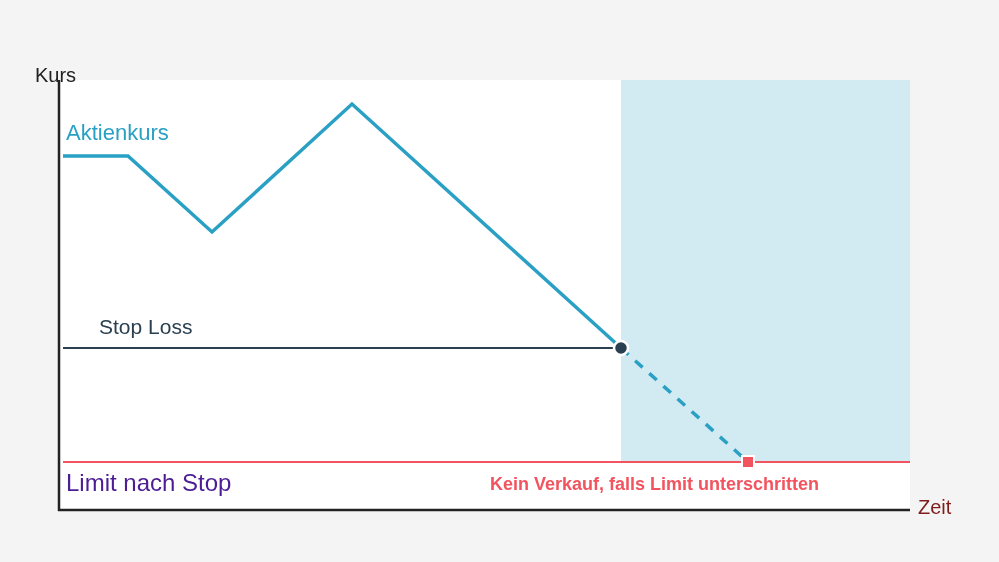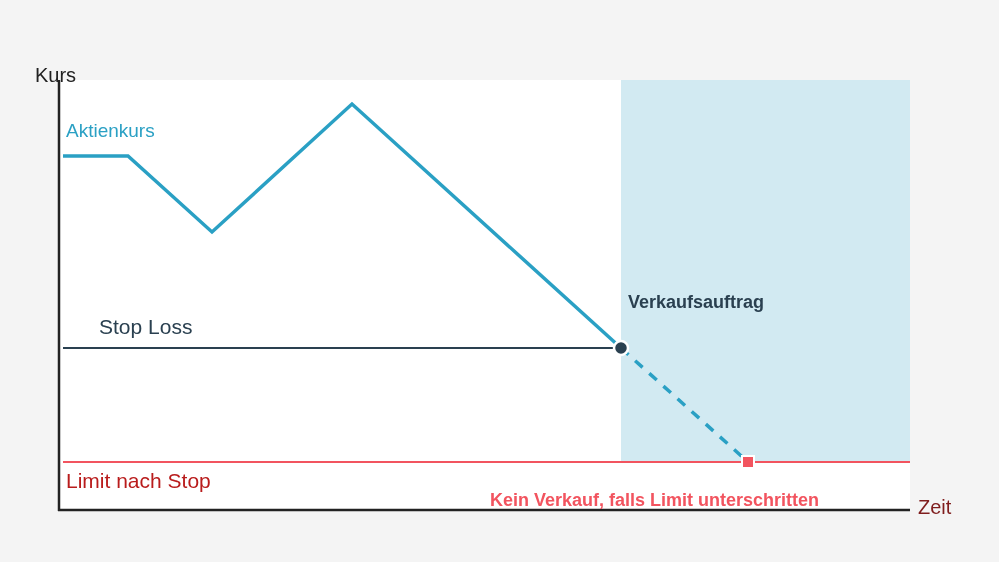--- a/index.html
+++ b/index.html
@@ -7,25 +7,25 @@
       width: 999px; height: 562px; background: #f4f4f4;
       position: relative; overflow: hidden;
       font-family: "Liberation Sans", "DejaVu Sans", sans-serif;
     }
     .plot-bg { position: absolute; left: 60px; top: 80px; width: 850px; height: 429px; background: #ffffff; }
     .shade { position: absolute; left: 621px; top: 80px; width: 289px; height: 382px; background: #d2eaf2; }
     svg.chart { position: absolute; left: 0; top: 0; }
     .lbl { position: absolute; white-space: nowrap; }
     .axis-y-label { left: 35px; top: 48px; font-size: 20px; color: #222; margin-top: 16px; }
     .axis-x-label { left: 918px; top: 496px; font-size: 20px; color: #7f1d1d; }
-    .series-label { left: 66px; top: 120px; font-size: 19px; color: #2aa0c4; }
+    .series-label { left: 66px; top: 120px; font-size: 22px; color: #2aa0c4; }
     .stop-label { left: 66px; top: 315px; font-size: 21px; color: #2a4050; margin-left: 33px; }
-    .limit-label { left: 66px; top: 469px; font-size: 21px; color: #b91c1c; }
+    .limit-label { left: 66px; top: 469px; font-size: 24px; color: #4c1d95; }
     .annot-activate { left: 628px; top: 290px; font-size: 18px; font-weight: bold; color: #2a4050; line-height: 24px; }
-    .annot-nosale { left: 490px; top: 474px; font-size: 18px; font-weight: bold; color: #f2545f; margin-top: 16px; }
+    .annot-nosale { left: 490px; top: 474px; font-size: 18px; font-weight: bold; color: #f2545f; }
   </style>
 </head>
 <body>
 
 <div class="plot-bg"></div>
 <div class="shade"></div>
 
 <svg class="chart" width="999" height="562">
   <line x1="59" y1="80" x2="59" y2="511" stroke="#222" stroke-width="2.5"></line>
   <line x1="58" y1="510" x2="910" y2="510" stroke="#222" stroke-width="2.5"></line>
@@ -36,15 +36,14 @@
   <circle cx="621" cy="348" r="7" fill="#2a4050" stroke="#ffffff" stroke-width="2.5"></circle>
   <rect x="742" y="456" width="12" height="12" fill="#f2545f" stroke="#ffffff" stroke-width="2"></rect>
 </svg>
 
 <div class="lbl axis-y-label">Kurs</div>
 <div class="lbl axis-x-label">Zeit</div>
 <div class="lbl series-label">Aktienkurs</div>
 <div class="lbl stop-label">Stop Loss</div>
 <div class="lbl limit-label">Limit nach Stop</div>
 <div class="lbl annot-activate">
-  <div>Verkaufsauftrag</div>
 </div>
 <div class="lbl annot-nosale">Kein Verkauf, falls Limit unterschritten</div>
 
 </body></html>

